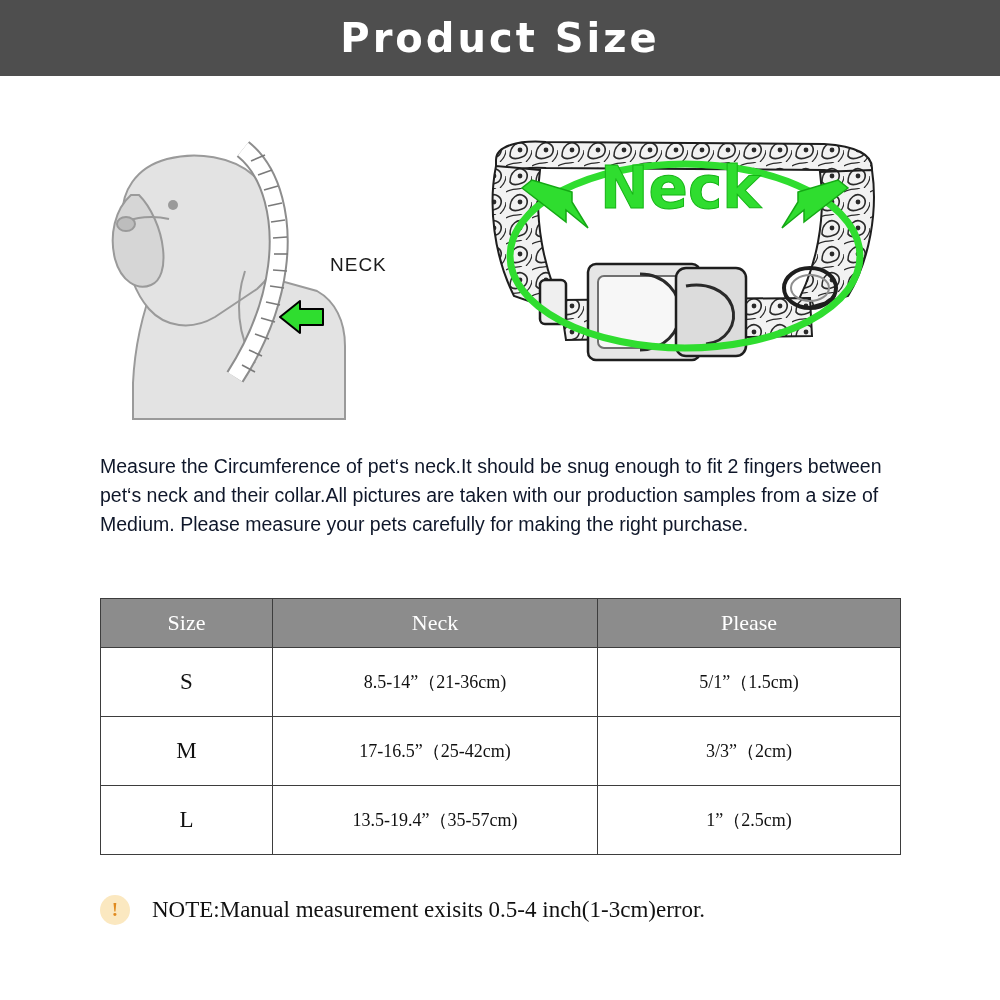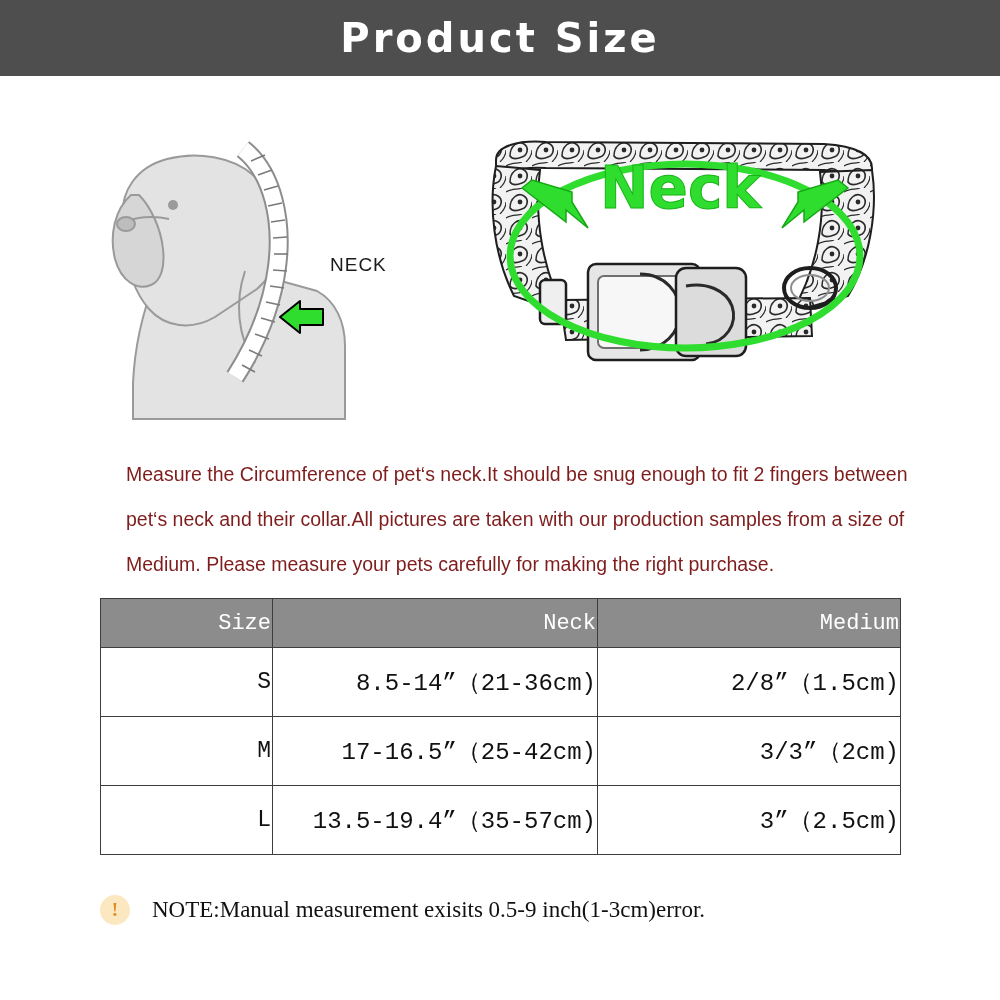--- a/index.html
+++ b/index.html
@@ -68,54 +68,54 @@
     left: 480px;
     top: 60px;
     width: 410px;
     height: 260px;
   }
 
   
   .description {
     position: absolute;
     top: 432px;
-    left: 126px;
+    left: 100px;
     width: 800px;
     font-size: 19.5px;
-    line-height: 45px;
-    color: #7f1d1d;
+    line-height: 29px;
+    color: #0f172a;
     font-family: "Liberation Sans", sans-serif;
   }
 
   
   .size-table {
     position: absolute;
     top: 598px;
     left: 100px;
     width: 800px;
     border-collapse: collapse;
     table-layout: fixed;
   }
   .size-table th,
   .size-table td {
     border: 1px solid #3d3d3d;
-    text-align: right;
-    font-family: Liberation Mono, monospace;
+    text-align: center;
+    font-family: Liberation Serif, serif;
     color: #111111;
   }
   .size-table thead th {
     background: #8c8c8c;
     color: #ffffff;
     font-size: 22px;
     font-weight: normal;
     height: 46px;
   }
   .size-table tbody td {
     height: 66px;
-    font-size: 24px;
+    font-size: 18px;
   }
   .size-table tbody td.size-col {
     font-size: 23px;
   }
   .col-size { width: 172px; }
   .col-neck { width: 325px; }
   .col-width { width: 303px; }
 
   
   .note-row {
@@ -257,38 +257,38 @@
 <table class="size-table">
   <colgroup>
     <col class="col-size">
     <col class="col-neck">
     <col class="col-width">
   </colgroup>
   <thead>
     <tr>
       <th>Size</th>
       <th>Neck</th>
-      <th>Medium</th>
+      <th>Please</th>
     </tr>
   </thead>
   <tbody>
     <tr>
       <td class="size-col">S</td>
       <td>8.5-14”（21-36cm)</td>
-      <td>2/8”（1.5cm)</td>
+      <td>5/1”（1.5cm)</td>
     </tr>
     <tr>
       <td class="size-col">M</td>
       <td>17-16.5”（25-42cm)</td>
       <td>3/3”（2cm)</td>
     </tr>
     <tr>
       <td class="size-col">L</td>
       <td>13.5-19.4”（35-57cm)</td>
-      <td>3”（2.5cm)</td>
+      <td>1”（2.5cm)</td>
     </tr>
   </tbody>
 </table>
 
 <div class="note-row">
   <div class="note-badge">!</div>
-  <div class="note-text">NOTE:Manual measurement exisits 0.5-9 inch(1-3cm)error.</div>
+  <div class="note-text">NOTE:Manual measurement exisits 0.5-4 inch(1-3cm)error.</div>
 </div>
 
 </body></html>

